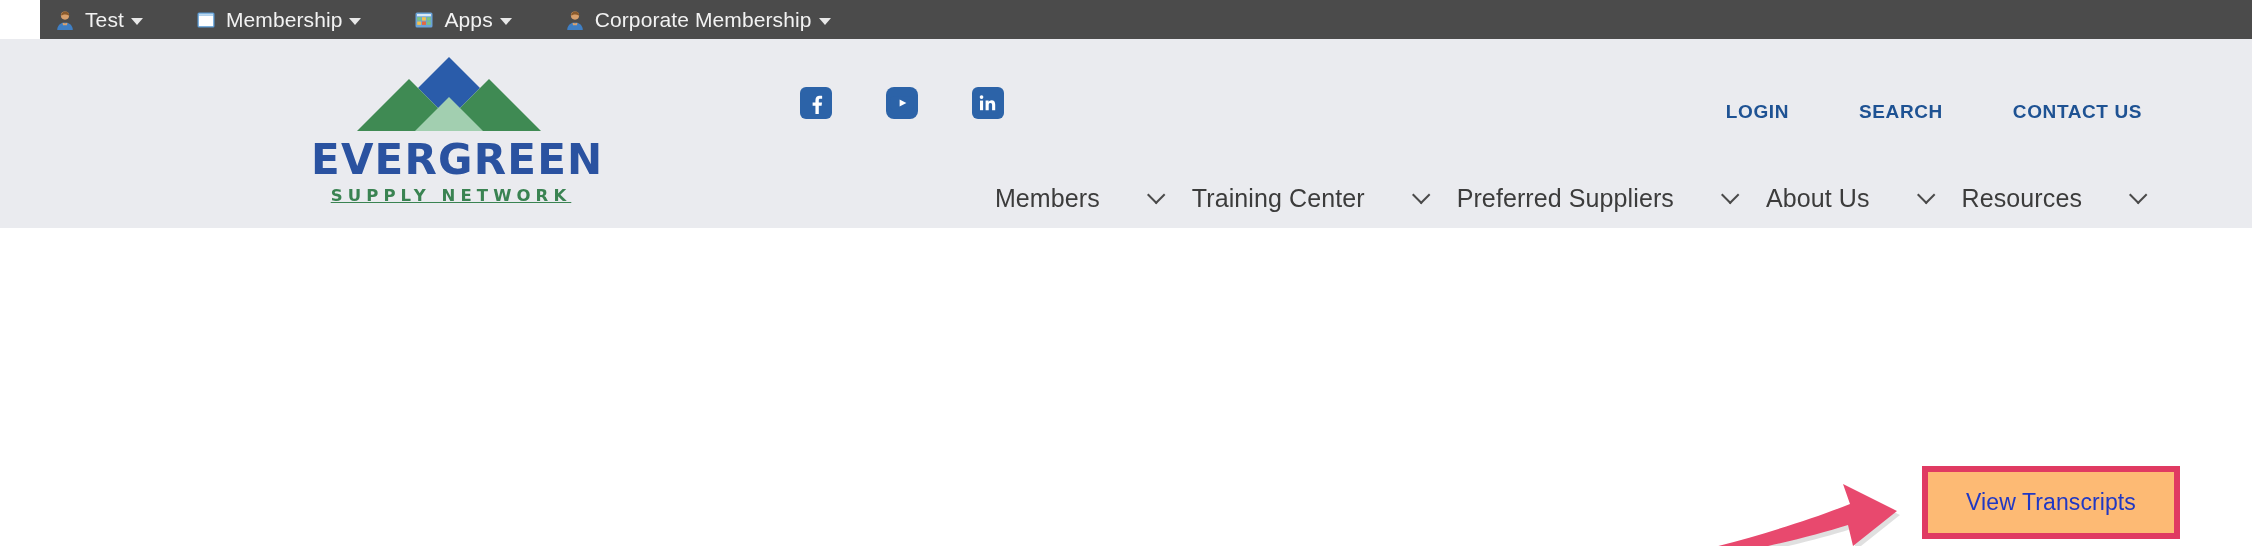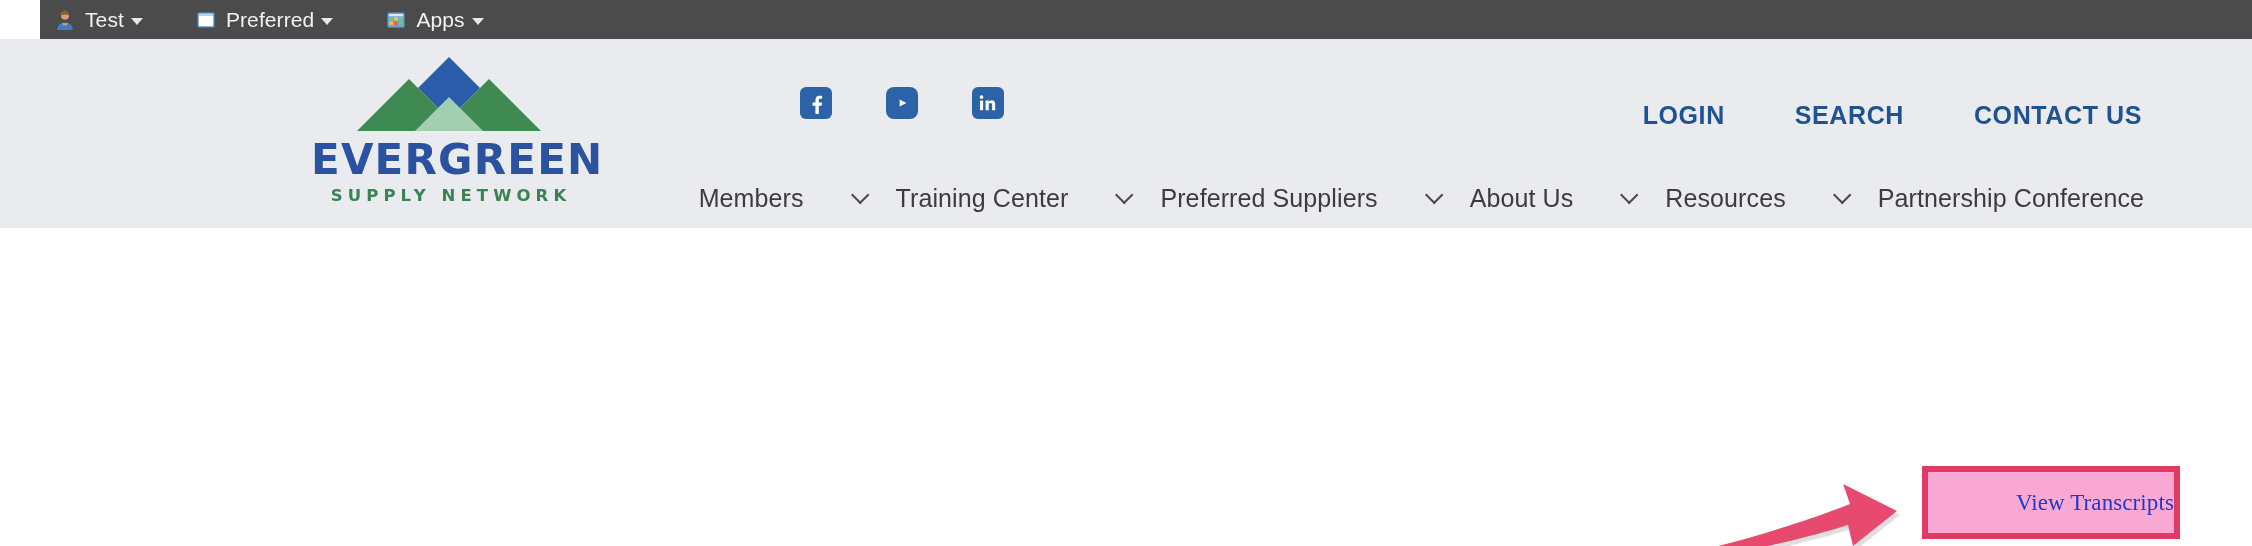--- a/index.html
+++ b/index.html
@@ -78,20 +78,21 @@
   }
   .logo-sub {
     font-family: "DejaVu Sans", sans-serif;
     font-weight: bold;
     font-size: 16.5px;
     letter-spacing: 5.1px;
     color: #3a8352;
     line-height: 1;
     margin-top: 7px;
     padding-left: 4px;
+    text-decoration: underline;
   }
 
   
   .socials {
     position: absolute;
     left: 800px;
     top: 48px;
     display: flex;
     gap: 54px;
   }
@@ -106,21 +107,21 @@
 
   
   .util-links {
     position: absolute;
     right: 110px;
     top: 62px;
     display: flex;
     gap: 70px;
   }
   .util-link {
-    font-size: 25px;
+    font-size: 19px;
     font-weight: bold;
     letter-spacing: .6px;
     color: #1e5293;
     text-decoration: none;
     cursor: pointer;
   }
 
   
   .main-nav {
     position: absolute;
@@ -167,26 +168,25 @@
   }
 
   
   .highlight-box {
     position: absolute;
     left: 1922px;
     top: 238px;
     width: 258px;
     height: 73px;
     border: 6px solid #e03a62;
-    background: #f9a8d4;
+    background: #fdba74;
     box-sizing: border-box;
     display: flex;
     align-items: center;
-    justify-content: flex-end;
-    font-family: Liberation Serif, serif;
+    justify-content: center;
   }
   .view-transcripts {
     font-size: 23px;
     color: #2038c4;
     text-decoration: none;
     cursor: pointer;
     letter-spacing: .1px;
   }
 
   
@@ -228,41 +228,53 @@
   </div>
 
   <div class="admin-item">
     <span class="admin-ico">
       <svg width="22" height="22" viewBox="0 0 22 22">
         <rect x="2.5" y="3.5" width="17" height="15" rx="1.5" fill="#5b9bd5"></rect>
         <rect x="3.8" y="6.6" width="14.4" height="10.6" fill="#ffffff"></rect>
         <rect x="3.8" y="4.6" width="14.4" height="2" fill="#bcd9f0"></rect>
       </svg>
     </span>
-    <span class="admin-item-label">Preferred</span>
+    <span class="admin-item-label">Membership</span>
     <span class="admin-caret"></span>
   </div>
 
   <div class="admin-item">
     <span class="admin-ico">
       <svg width="22" height="22" viewBox="0 0 22 22">
         <rect x="2.5" y="3.5" width="17" height="15" rx="1.5" fill="#6aa3d8"></rect>
         <rect x="4" y="5" width="14" height="2.3" fill="#d8e8f6"></rect>
         <rect x="4.2" y="8.2" width="3.9" height="3.4" fill="#7cc47f"></rect>
         <rect x="9" y="8.2" width="3.9" height="3.4" fill="#f2c14e"></rect>
         <rect x="13.8" y="8.2" width="3.9" height="3.4" fill="#7cc47f"></rect>
         <rect x="4.2" y="12.5" width="3.9" height="3.4" fill="#f2c14e"></rect>
         <rect x="9" y="12.5" width="3.9" height="3.4" fill="#e8663e"></rect>
         <rect x="13.8" y="12.5" width="3.9" height="3.4" fill="#7cc47f"></rect>
       </svg>
     </span>
     <span class="admin-item-label">Apps</span>
     <span class="admin-caret"></span>
   </div>
 
+  <div class="admin-item">
+    <span class="admin-ico">
+      <svg width="22" height="22" viewBox="0 0 22 22">
+        <circle cx="11" cy="6.6" r="4.1" fill="#d8a06c"></circle>
+        <path d="M11 2.5c2.4 0 4.2 1.6 4.2 3.8 0 .4-.3.3-.6.1-1.3-.9-3.6-1.3-5.4-.6-.9.3-1.4 1-1.9.6-.5-.4.6-3.9 3.7-3.9z" fill="#8a5a2b"></path>
+        <path d="M3.2 21c0-4.3 3.4-7.4 7.8-7.4s7.8 3.1 7.8 7.4z" fill="#3f7fc4"></path>
+        <path d="M8.6 13.9c.8-.3 1.6.6 2.4.6s1.6-.9 2.4-.6l-.4 2.3h-4z" fill="#d8a06c"></path>
+      </svg>
+    </span>
+    <span class="admin-item-label">Corporate Membership</span>
+    <span class="admin-caret"></span>
+  </div>
 
 </div>
 
 <div class="site-header">
 
   <div class="logo-wrap">
     <svg class="logo-mark" width="200" height="80" viewBox="0 0 200 80">
       <polygon points="100,0 131,31 100,62 69,31" fill="#2a5caa"></polygon>
       <polygon points="100,62 140,22 196,78 144,78" fill="#3f8a53"></polygon>
       <polygon points="100,62 60,22 4,78 56,78" fill="#3f8a53"></polygon>
@@ -314,23 +326,20 @@
       <span class="nav-chev"></span>
     </div>
     <div class="nav-item">
       <span>About Us</span>
       <span class="nav-chev"></span>
     </div>
     <div class="nav-item">
       <span>Resources</span>
       <span class="nav-chev"></span>
     </div>
-    <div class="nav-item">
-      <span>Partnership Conference</span>
-    </div>
   </nav>
 
 </div>
 
 <div class="content">
 
 
   <div class="highlight-box">
     <a class="view-transcripts">View Transcripts</a>
   </div>

